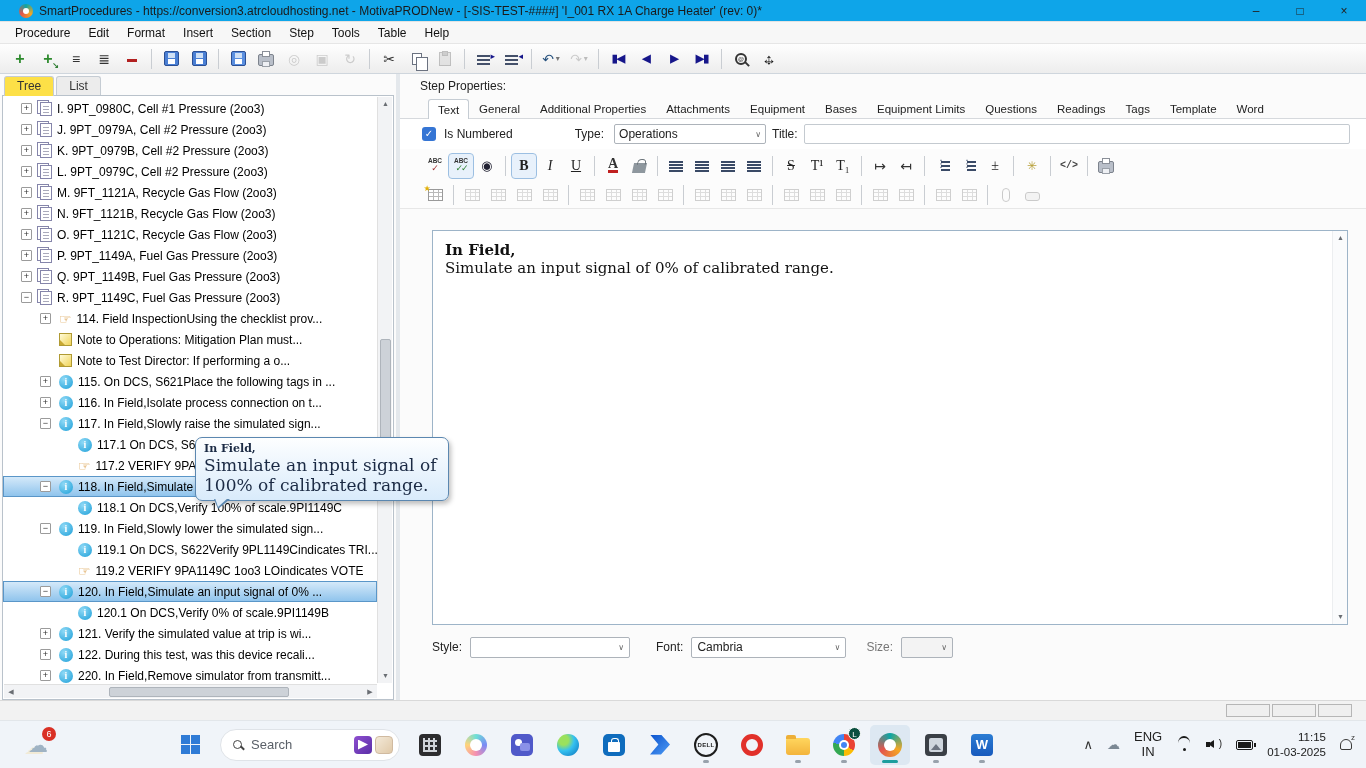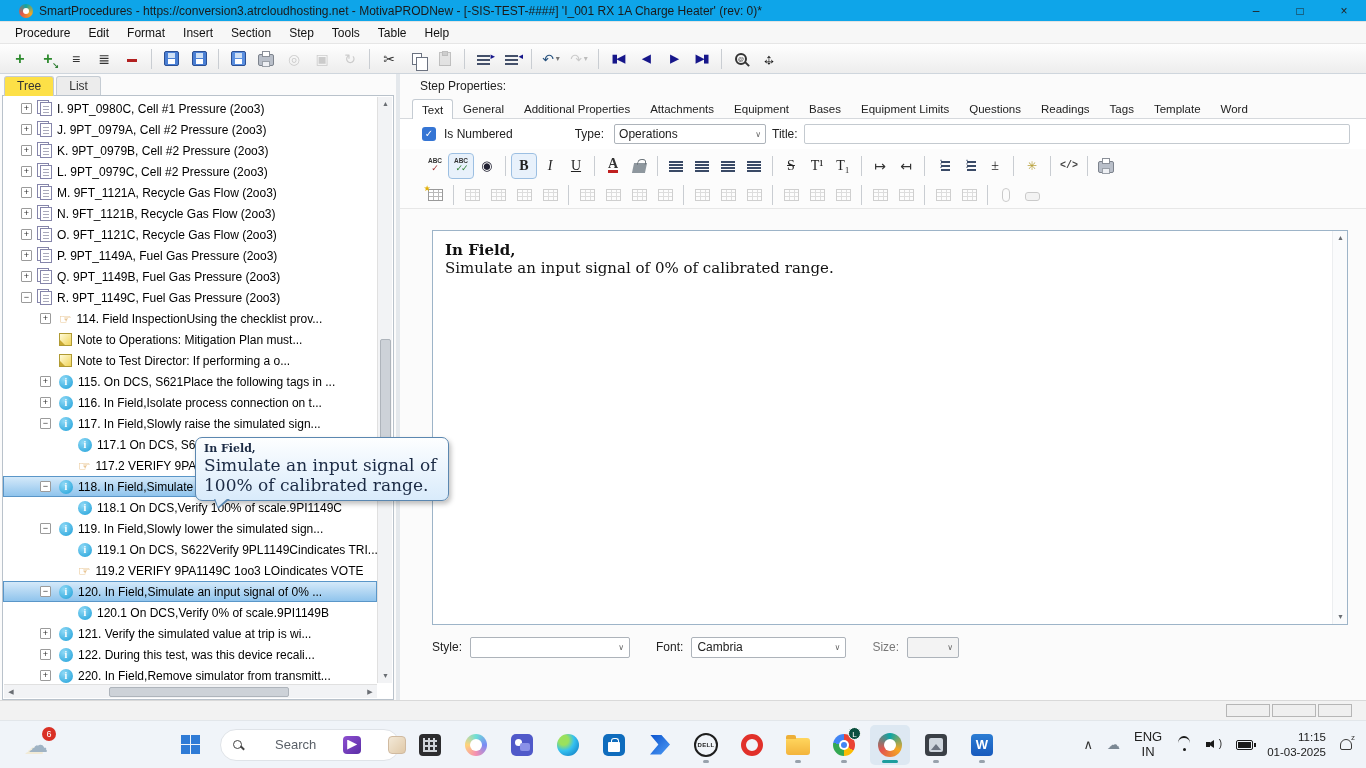--- a/index.html
+++ b/index.html
@@ -112,21 +112,21 @@
   #vthumb { left:2px; width:11px; top:242px; height:142px;}
   #hthumb { top:2px; height:10px; left:105px; width:180px;}
   .harrow { position:absolute; height:14px; width:14px; font-size:7px; color:#6a6e73; text-align:center; line-height:14px;}
 
   
   #splitter { position:absolute; left:396px; top:0; width:4px; bottom:0; background:#e4e8ec;}
 
   
   #right-panel { position:absolute; left:400px; right:0; top:0; bottom:20px; background:#fbfbfb;}
   #sp-header { font-size:12px; color:#222; padding:5px 0 3px 20px;}
-  #sp-tabs { display:flex; padding-left:12px; height:23px; align-items:flex-end; border-bottom:1px solid #d6d9dd;}
+  #sp-tabs { display:flex; padding-left:28px; height:23px; align-items:flex-end; border-bottom:1px solid #d6d9dd;}
   .ptab { font-size:11.5px; color:#222; padding:4px 9px 3px; border:1px solid transparent; border-bottom:none;}
   .ptab.act { background:#fff; border-color:#c5ccd3; border-radius:3px 3px 0 0; position:relative; top:1px; z-index:2;}
   #sp-props { height:30px; display:flex; align-items:center; padding-left:22px; font-size:12px; color:#222; gap:6px; background:#fff;}
   #cb-numbered { width:14px; height:14px; border-radius:3px; background:#3575d4; color:#fff; font-size:10px; line-height:14px; text-align:center; margin-right:2px;}
   #type-combo { width:152px; height:20px; border:1px solid #adb3ba; border-radius:2px; background:#fff; display:flex; align-items:center; padding:0 4px; margin-left:4px;}
   #type-combo .cval { flex:1; font-size:12px;}
   .chev { font-size:8px; color:#666;}
   #title-input { flex:1; height:20px; border:1px solid #c4cad0; border-radius:2px; margin-right:16px; font-size:12px; padding:0 4px; background:#fff;}
   #lbl-type { margin-left:56px;}
 
@@ -143,21 +143,21 @@
   #editor-vscroll .sarrow { width:15px;}
 
   
   #format-bar { position:absolute; left:32px; right:18px; bottom:40px; height:26px; display:flex; align-items:center; font-size:12px; color:#222;}
   .combo { height:21px; border:1px solid #adb3ba; border-radius:2px; background:#fff; display:flex; align-items:center; padding:0 5px;}
   .combo .cval { flex:1; font-size:12px;}
   #style-combo { width:160px; margin-left:8px;}
   #font-combo { width:155px; margin-left:8px;}
   #size-combo { width:52px; margin-left:8px; background:#f3f3f3;}
   #lbl-font { margin-left:26px;}
-  #lbl-size { margin-left:26px; color:#777;}
+  #lbl-size { margin-left:20px; color:#777;}
 
   
   #status-strip { position:absolute; left:0; right:0; bottom:0; height:20px; background:#f2f2f2; border-top:1px solid #d9d9d9;}
   .scell { position:absolute; top:3px; height:13px; border:1px solid #b6b6b6; background:#efefef;}
   #scell1 { right:96px; width:44px;}
   #scell2 { right:50px; width:44px;}
   #scell3 { right:14px; width:34px;}
 
   
   #taskbar { position:absolute; left:0; bottom:0; right:0; height:48px; background:#f0f4f9; border-top:1px solid #e2e6ea; display:flex; align-items:center;}
@@ -166,21 +166,21 @@
   #weather-badge { position:absolute; right:2px; top:2px; min-width:14px; height:14px; border-radius:50%; background:#d93025; color:#fff; font-size:9px; line-height:14px; text-align:center;}
   #tb-center { display:flex; align-items:center; gap:6px; margin-left:112px;}
   .tk { position:relative; width:40px; height:40px; border-radius:5px; display:flex; align-items:center; justify-content:center;}
   .tk.tkact { background:#dde8f2;}
   .tk.run::after { content:""; position:absolute; bottom:2px; left:50%; transform:translateX(-50%); width:6px; height:3px; border-radius:2px; background:#98a2ac;}
   .tk.tkact.run::after { width:16px; background:#1b9e9e;}
   .tkb { position:absolute; right:3px; top:2px; width:13px; height:13px; border-radius:50%; background:#0b4f3f; color:#fff; font-size:8px; line-height:13px; text-align:center; border:1px solid #fff;}
   #start-btn { width:40px; height:40px; border-radius:5px; display:flex; align-items:center; justify-content:center;}
   .winlogo { width:19px; height:19px; display:grid; grid-template-columns:9px 9px; grid-template-rows:9px 9px; gap:1px;}
   .winlogo i { background:#2f7bd6;}
-  #search-pill { width:180px; height:32px; border-radius:16px; background:#fff; border:1px solid #dfe3e8; display:flex; align-items:center; padding:0 6px 0 12px; margin:0 4px;gap:24px;}
+  #search-pill { width:180px; height:32px; border-radius:16px; background:#fff; border:1px solid #dfe3e8; display:flex; align-items:center; padding:0 6px 0 12px; margin:0 4px;}
   #search-mag { width:9px; height:9px; border:1.8px solid #444; border-radius:50%; position:relative; flex:none;}
   #search-mag::after { content:""; position:absolute; width:5px; height:1.8px; background:#444; transform:rotate(45deg); right:-4px; bottom:-1px;}
   #search-text { font-size:13px; color:#5a6068; margin-left:9px; flex:1;}
   .spill-ico { width:18px; height:18px; border-radius:4px; flex:none; margin-left:3px;}
   #spill-1 { background:linear-gradient(135deg,#8e4fd0,#5a2ea6); position:relative;}
   #spill-1::before { content:""; position:absolute; inset:4px; background:#fff; clip-path:polygon(0 0,100% 50%,0 100%);}
   #spill-2 { background:linear-gradient(135deg,#f3e9d8,#e0c9a8); border:1px solid #d0baa0;}
 
   .tki { position:relative; flex:none;}
   .darkgrid { width:22px; height:22px; background:#2c2c2e; border-radius:4px;}

